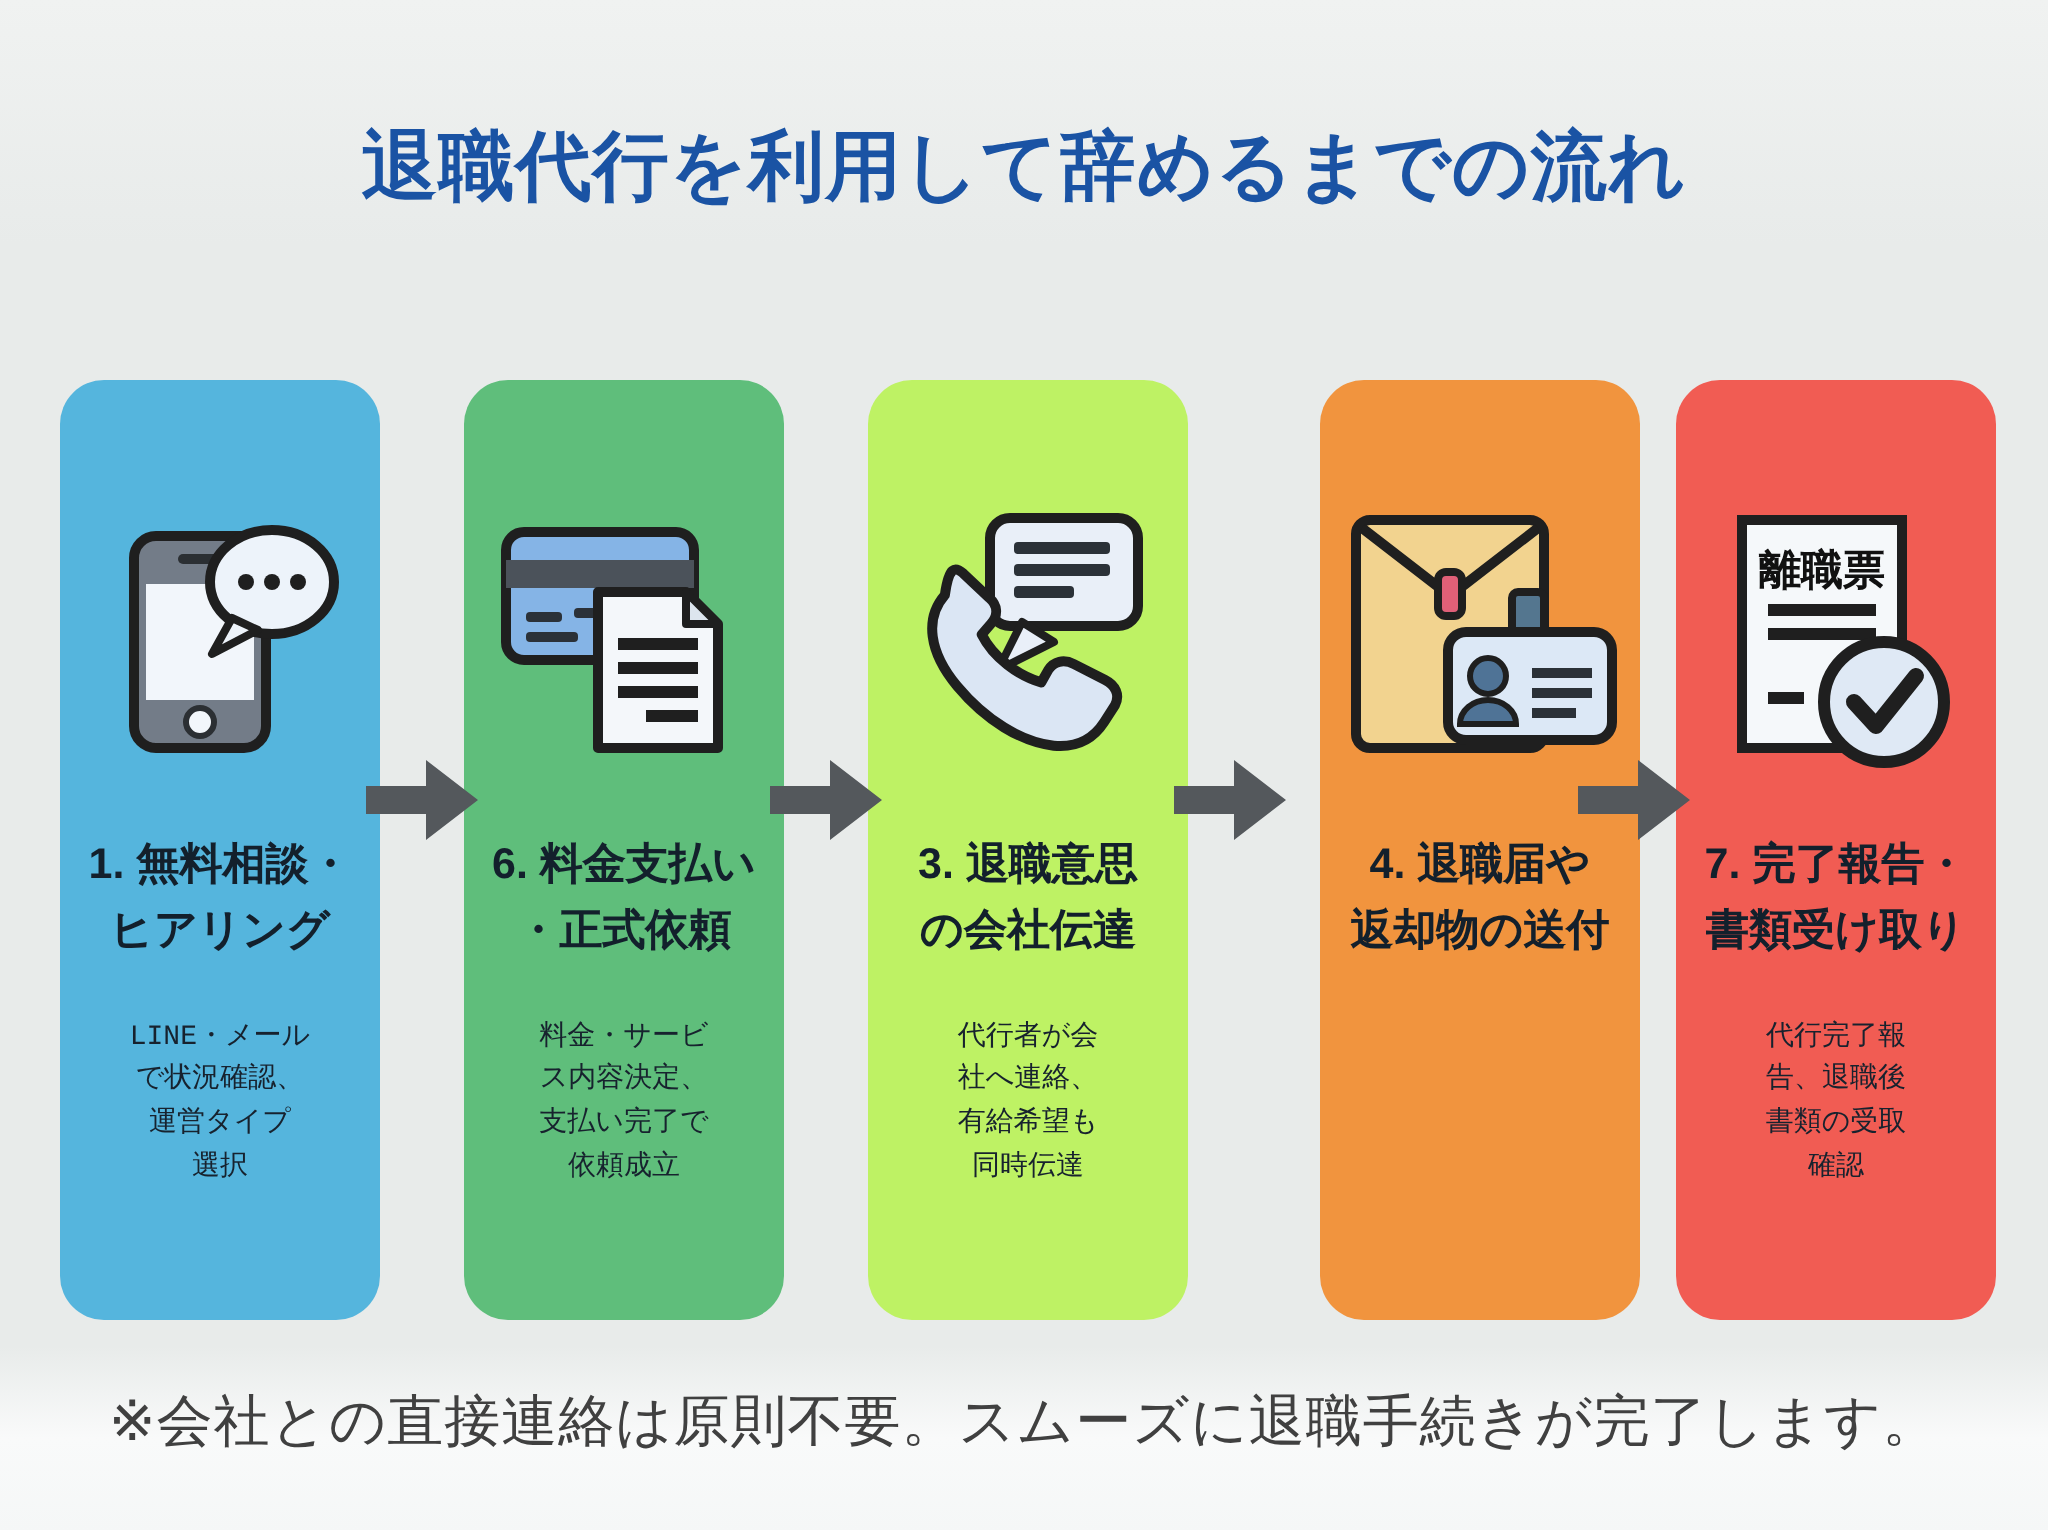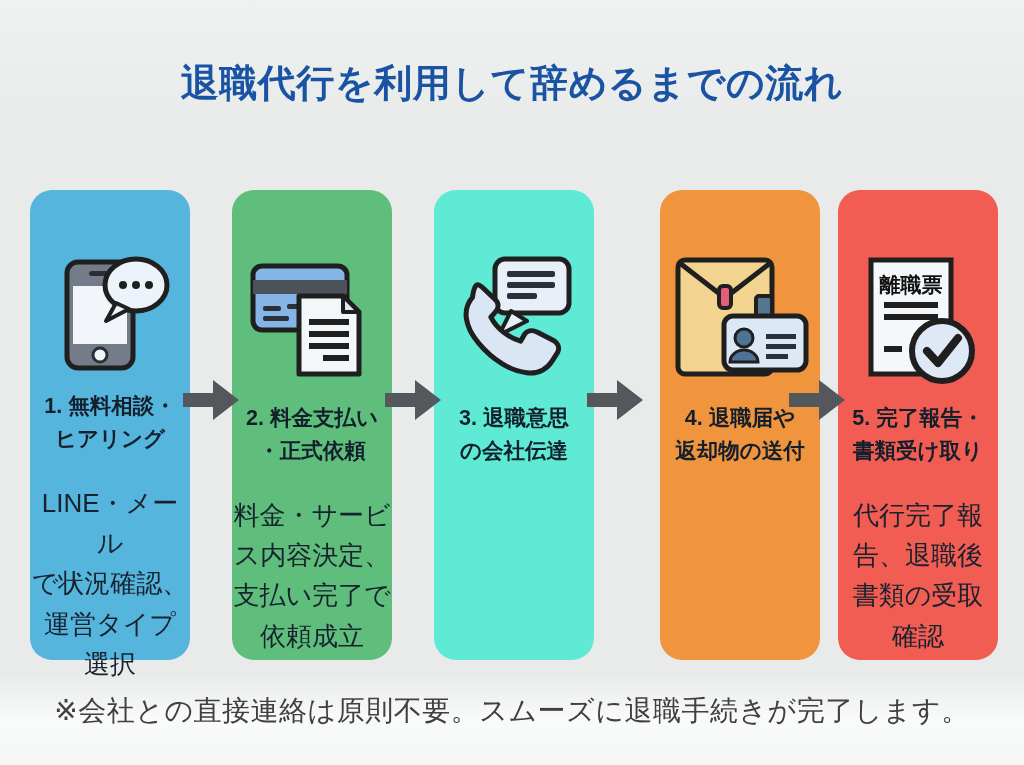--- a/index.html
+++ b/index.html
@@ -33,38 +33,39 @@
   }
   .icon-wrap {
     margin-top: 58px;
     height: 142px;
     width: 140px;
     display: flex;
     align-items: center;
     justify-content: center;
   }
   .card-heading {
-    margin-top: 12px;
+    margin-top: 26px;
     font-size: 21.5px;
     font-weight: 700;
     line-height: 1.55;
     color: #13202c;
     text-align: center;
     white-space: pre-line;
     width: 158px;
   }
   .card-body {
     margin-top: 26px;
-    font-size: 26px;
+    font-size: 14px;
     font-weight: 500;
     line-height: 1.55;
     color: #17222e;
     text-align: center;
     white-space: pre-line;
     width: 158px;
+    font-family: Liberation Mono, monospace;
   }
 
   .flow-arrow { position: absolute; top: 380px; width: 56px; height: 40px; z-index: 5; }
 
   .footer {
     position: absolute;
     top: 692px; left: 0; width: 1024px;
     text-align: center;
     font-size: 28px;
     font-weight: 500;
@@ -111,41 +112,45 @@
         <rect x="40" y="48" width="12" height="5" rx="2" fill="#2b3138"></rect>
         <rect x="16" y="60" width="26" height="5" rx="2" fill="#2b3138"></rect>
         <path d="M52 40 H96 L112 56 V118 H52 Z" fill="#f4f7fa" stroke="#1f1f1f" stroke-width="5" stroke-linejoin="round"></path>
         <path d="M96 40 L112 56 H96 Z" fill="#dde5ee" stroke="#1f1f1f" stroke-width="4" stroke-linejoin="round"></path>
         <rect x="62" y="63" width="40" height="6" fill="#1f1f1f"></rect>
         <rect x="62" y="75" width="40" height="6" fill="#1f1f1f"></rect>
         <rect x="62" y="87" width="40" height="6" fill="#1f1f1f"></rect>
         <rect x="76" y="99" width="26" height="6" fill="#1f1f1f"></rect>
       </svg>
     </div>
-    <div class="card-heading">2. 料金支払い
+    <div class="card-heading">6. 料金支払い
 ・正式依頼</div>
     <div class="card-body">料金・サービ
 ス内容決定、
 支払い完了で
 依頼成立</div>
   </div>
 
-  <div class="card" style="left: 434px; background-color: #5eead4;">
+  <div class="card" style="left: 434px; background-color: #bef264;">
     <div class="icon-wrap">
       <svg width="130" height="132" viewBox="0 0 130 132">
         <rect x="46" y="6" width="74" height="54" rx="10" fill="#e9eff8" stroke="#1f1f1f" stroke-width="5"></rect>
         <path d="M62 58 L50 82 L78 68 Z" fill="#e9eff8" stroke="#1f1f1f" stroke-width="4" stroke-linejoin="round"></path>
         <rect x="58" y="18" width="48" height="6" rx="2" fill="#2b3138"></rect>
         <rect x="58" y="29" width="48" height="6" rx="2" fill="#2b3138"></rect>
         <rect x="58" y="40" width="30" height="6" rx="2" fill="#2b3138"></rect>
         <path d="M26 42 c-11 11 -10 28 3 46 c13 18 30 30 46 33 c12 2 20 -2 26 -10 l6 -8 c3 -5 1 -10 -4 -13 l-15 -9 c-5 -3 -10 -2 -13 2 l-4 6 c-11 -4 -23 -14 -28 -26 l5 -5 c4 -4 4 -9 0 -13 l-12 -13 c-4 -4 -7 -4 -10 10 z" transform="rotate(-4 60 80)" fill="#dbe6f4" stroke="#1f1f1f" stroke-width="5" stroke-linejoin="round"></path>
       </svg>
     </div>
     <div class="card-heading">3. 退職意思
 の会社伝達</div>
+    <div class="card-body">代行者が会
+社へ連絡、
+有給希望も
+同時伝達</div>
   </div>
 
   <div class="card" style="left: 660px; background-color: rgb(241, 148, 62);">
     <div class="icon-wrap">
       <svg width="140" height="130" viewBox="0 0 140 130">
         <rect x="8" y="6" width="94" height="114" rx="7" fill="#f2d38f" stroke="#1f1f1f" stroke-width="5"></rect>
         <path d="M11 10 L55 44 L99 10" fill="none" stroke="#1f1f1f" stroke-width="5" stroke-linejoin="round"></path>
         <rect x="49" y="32" width="12" height="22" rx="4" fill="#e06078" stroke="#1f1f1f" stroke-width="4"></rect>
         <rect x="86" y="42" width="16" height="26" rx="3" fill="#54768f" stroke="#1f1f1f" stroke-width="4"></rect>
         <rect x="54" y="62" width="82" height="54" rx="9" fill="#dce8f6" stroke="#1f1f1f" stroke-width="5"></rect>
@@ -165,21 +170,21 @@
       <svg width="122" height="134" viewBox="0 0 122 134">
         <rect x="14" y="8" width="80" height="114" fill="#f5f8fa" stroke="#1f1f1f" stroke-width="5"></rect>
         <text x="54" y="40" text-anchor="middle" font-size="21" font-weight="bold" fill="#111111">離職票</text>
         <rect x="27" y="50" width="54" height="6" fill="#1f1f1f"></rect>
         <rect x="27" y="62" width="54" height="6" fill="#1f1f1f"></rect>
         <rect x="27" y="94" width="18" height="6" fill="#1f1f1f"></rect>
         <circle cx="85" cy="99" r="30" fill="#dfe9f5" stroke="#1f1f1f" stroke-width="6"></circle>
         <path d="M70 99 L81 111 L101 86" fill="none" stroke="#1f1f1f" stroke-width="8" stroke-linecap="round" stroke-linejoin="round"></path>
       </svg>
     </div>
-    <div class="card-heading">5. 完了報告・
+    <div class="card-heading">7. 完了報告・
 書類受け取り</div>
     <div class="card-body">代行完了報
 告、退職後
 書類の受取
 確認</div>
   </div>
 
   <svg class="flow-arrow" style="left:183px" viewBox="0 0 56 40">
     <polygon points="0,13 30,13 30,0 56,20 30,40 30,27 0,27" style="fill: rgb(84, 88, 92);"></polygon>
   </svg>

